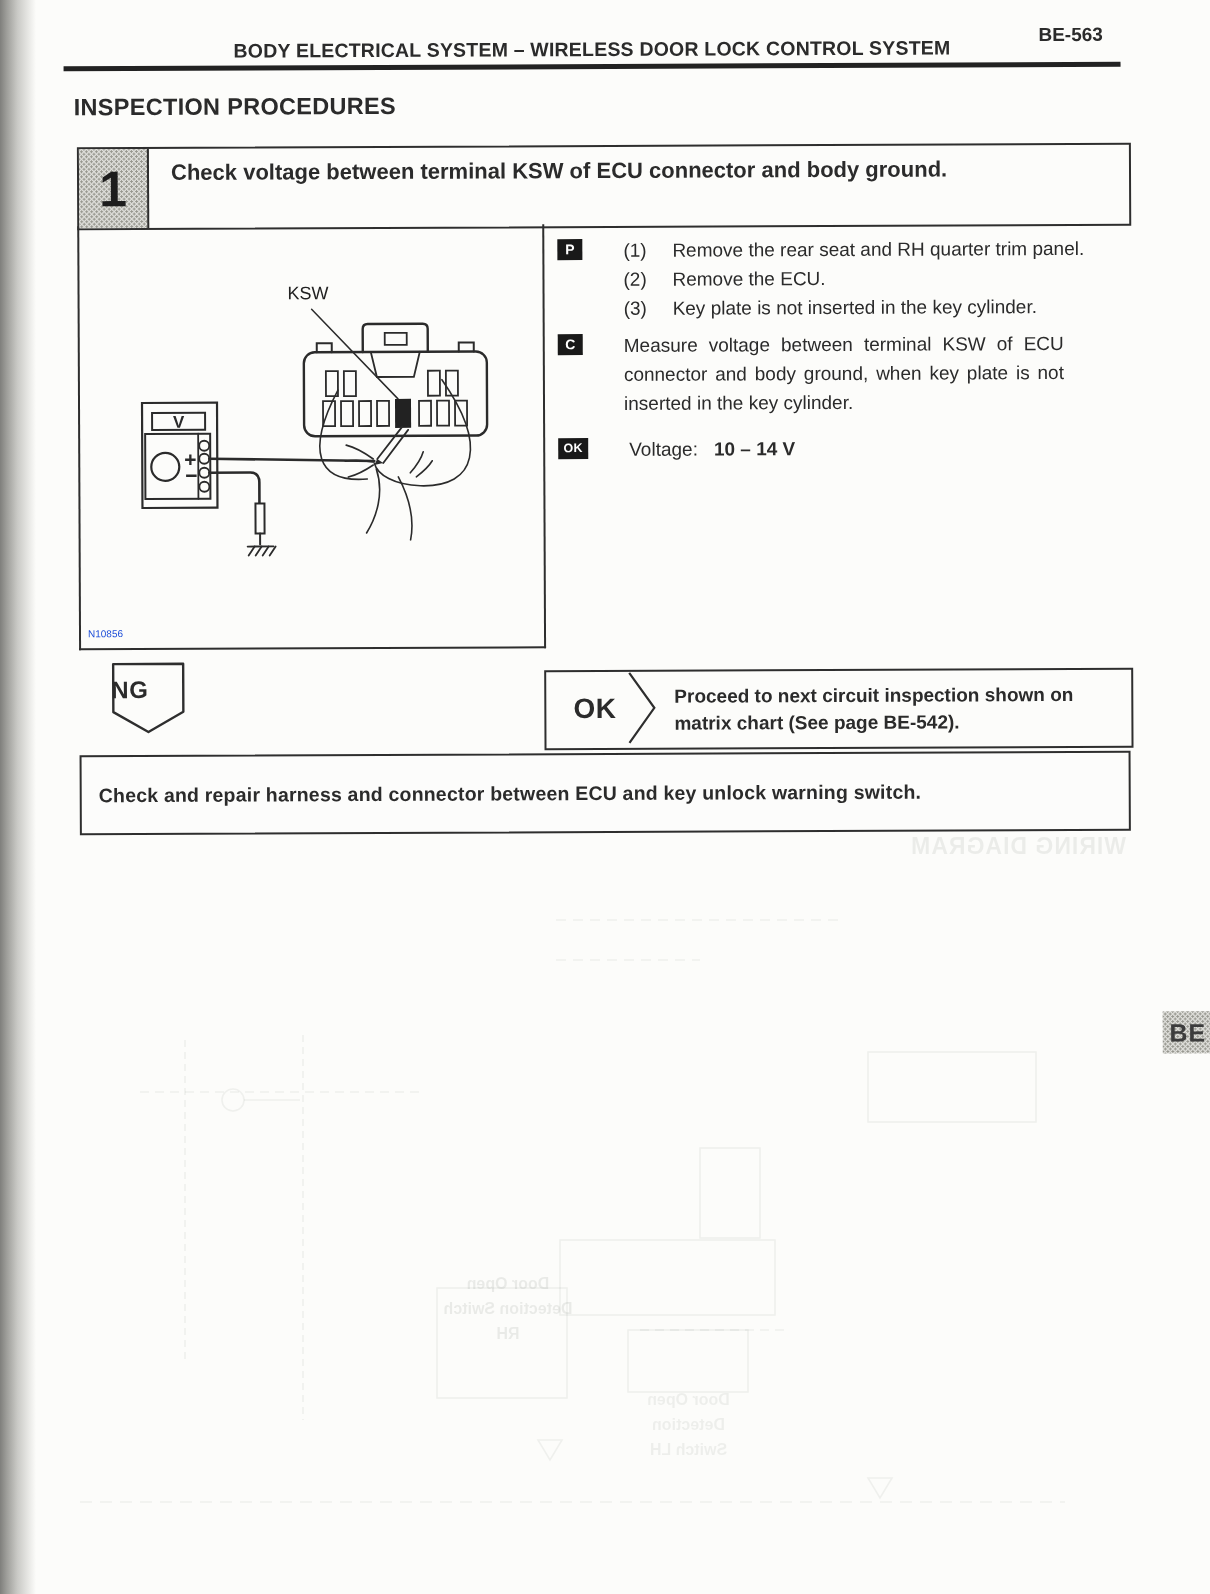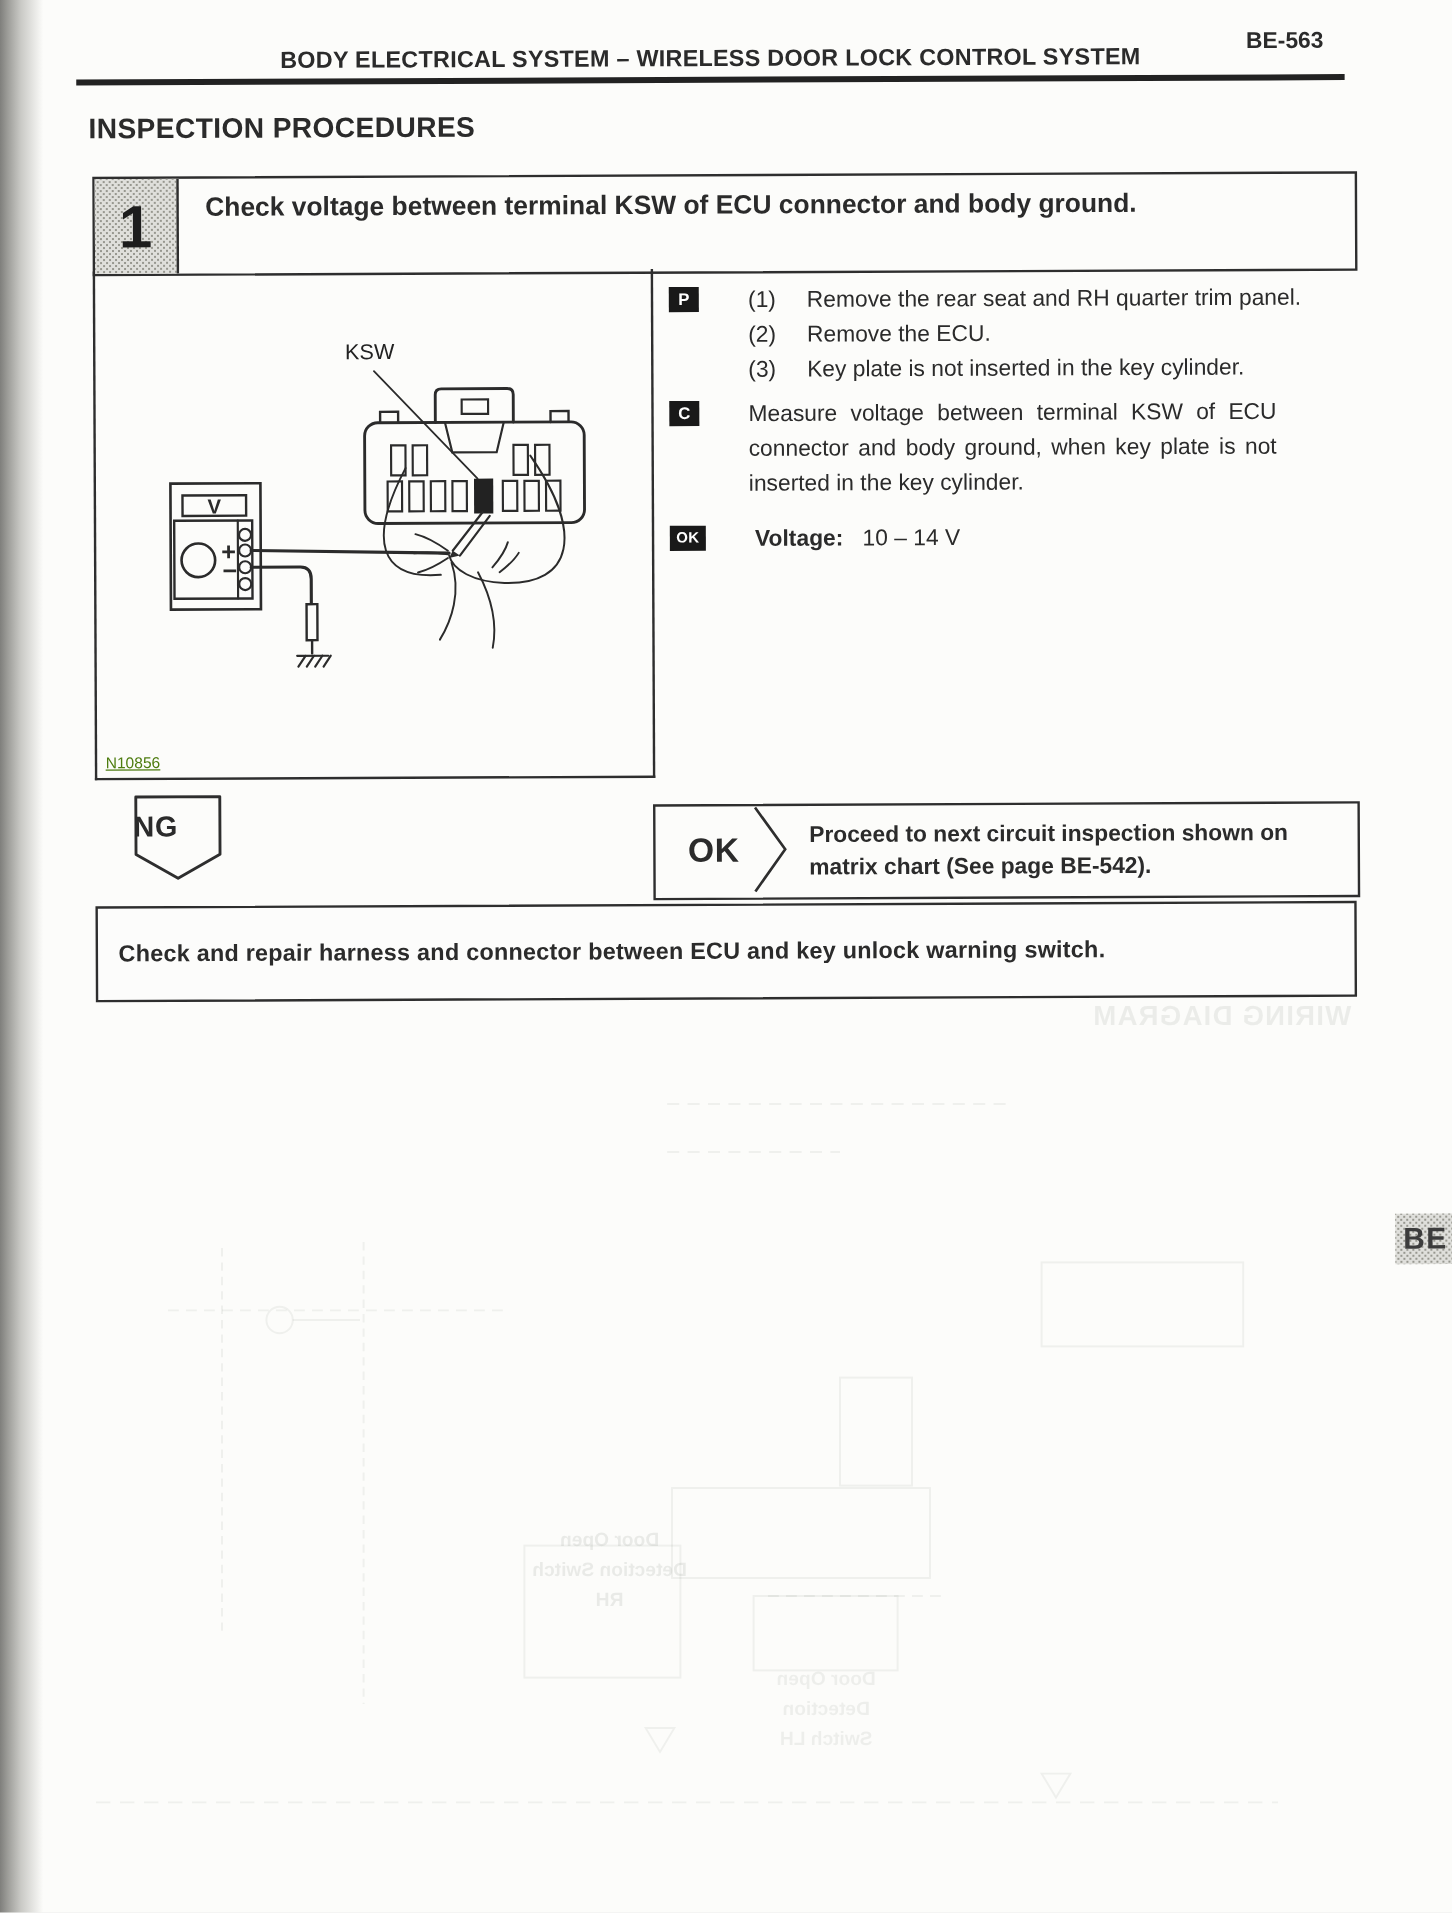--- a/index.html
+++ b/index.html
@@ -27,36 +27,36 @@
   
   .step-head{top:145px;left:78px;width:1050px;height:79px;border:2.5px solid #2e2e2e;display:flex;}
   .step-num{width:68px;border-right:2.5px solid #2e2e2e;display:flex;align-items:center;justify-content:center;
     font-size:50px;font-weight:700;color:#1d1d1d;}
   .step-title{flex:1;padding:8px 20px 0 22px;font-size:22px;font-weight:700;line-height:1.45;width:800px;max-width:800px;}
   
   .figure-box{top:224px;left:78px;width:463px;height:422px;border:2.5px solid #2e2e2e;border-top:none;overflow:hidden;}
   .fig-svg{position:absolute;left:0;top:0;width:463px;height:422px;}
   .fig-svg *{vector-effect:non-scaling-stroke;}
   .ksw-label{position:absolute;left:192px;top:58px;font-size:18px;color:#222;margin-left:16px;}
-  .fig-id{position:absolute;left:7px;top:402px;font-size:13px;color:#4d7c0f;text-decoration:underline;}
+  .fig-id{position:absolute;left:7px;top:402px;font-size:10px;color:#1d4ed8;}
   
   .instructions{top:236px;left:558px;width:560px;font-size:19px;line-height:29px;}
   .inst-row{display:flex;align-items:flex-start;}
   .tag{flex:0 0 auto;margin-top:3px;width:25px;height:21px;background:#191919;color:#fff;
     display:flex;align-items:center;justify-content:center;font-weight:700;font-size:14px;}
   .tag.ok{width:30px;font-size:12.5px;letter-spacing:.3px;}
   .inst-content{margin-left:41px;width:488px;}
   .num-list .li{display:flex;}
   .num-list .li .num{flex:0 0 49px;}
   .num-list .li .txt{flex:1;max-width:439px;text-align:justify;}
   .check-block{margin-top:8px;}
   .check-block .inst-content{max-width:440px;text-align:justify;}
   .spec-block{margin-top:17px;}
-  .spec-label{font-weight:700;}
-  .spec-value{font-weight:400;margin-left:16px;}
+  .spec-label{font-weight:400;}
+  .spec-value{font-weight:700;margin-left:16px;}
   
   .ng-flag{top:660px;left:110px;width:74px;height:74px;}
   .ng-label{position:absolute;left:0;top:14px;width:74px;text-align:left;font-size:24px;font-weight:700;letter-spacing:.5px;}
   .ok-box{top:670px;left:543px;width:585px;height:76px;border:2.5px solid #2e2e2e;background:#fcfcfa;}
   .ok-label{position:absolute;left:27px;top:21px;font-size:28px;font-weight:700;letter-spacing:.5px;}
   .ok-chevron{position:absolute;left:80px;top:0px;}
   .ok-action{position:absolute;left:128px;top:11px;width:450px;font-size:19px;font-weight:700;line-height:27px;}
   .repair-box{top:753px;left:78px;width:1047px;height:76px;border:2.5px solid #2e2e2e;display:flex;align-items:center;background:rgba(252,252,250,.85);}
   .repair-text{padding-left:17px;font-size:19.5px;font-weight:700;letter-spacing:.2px;}
   

